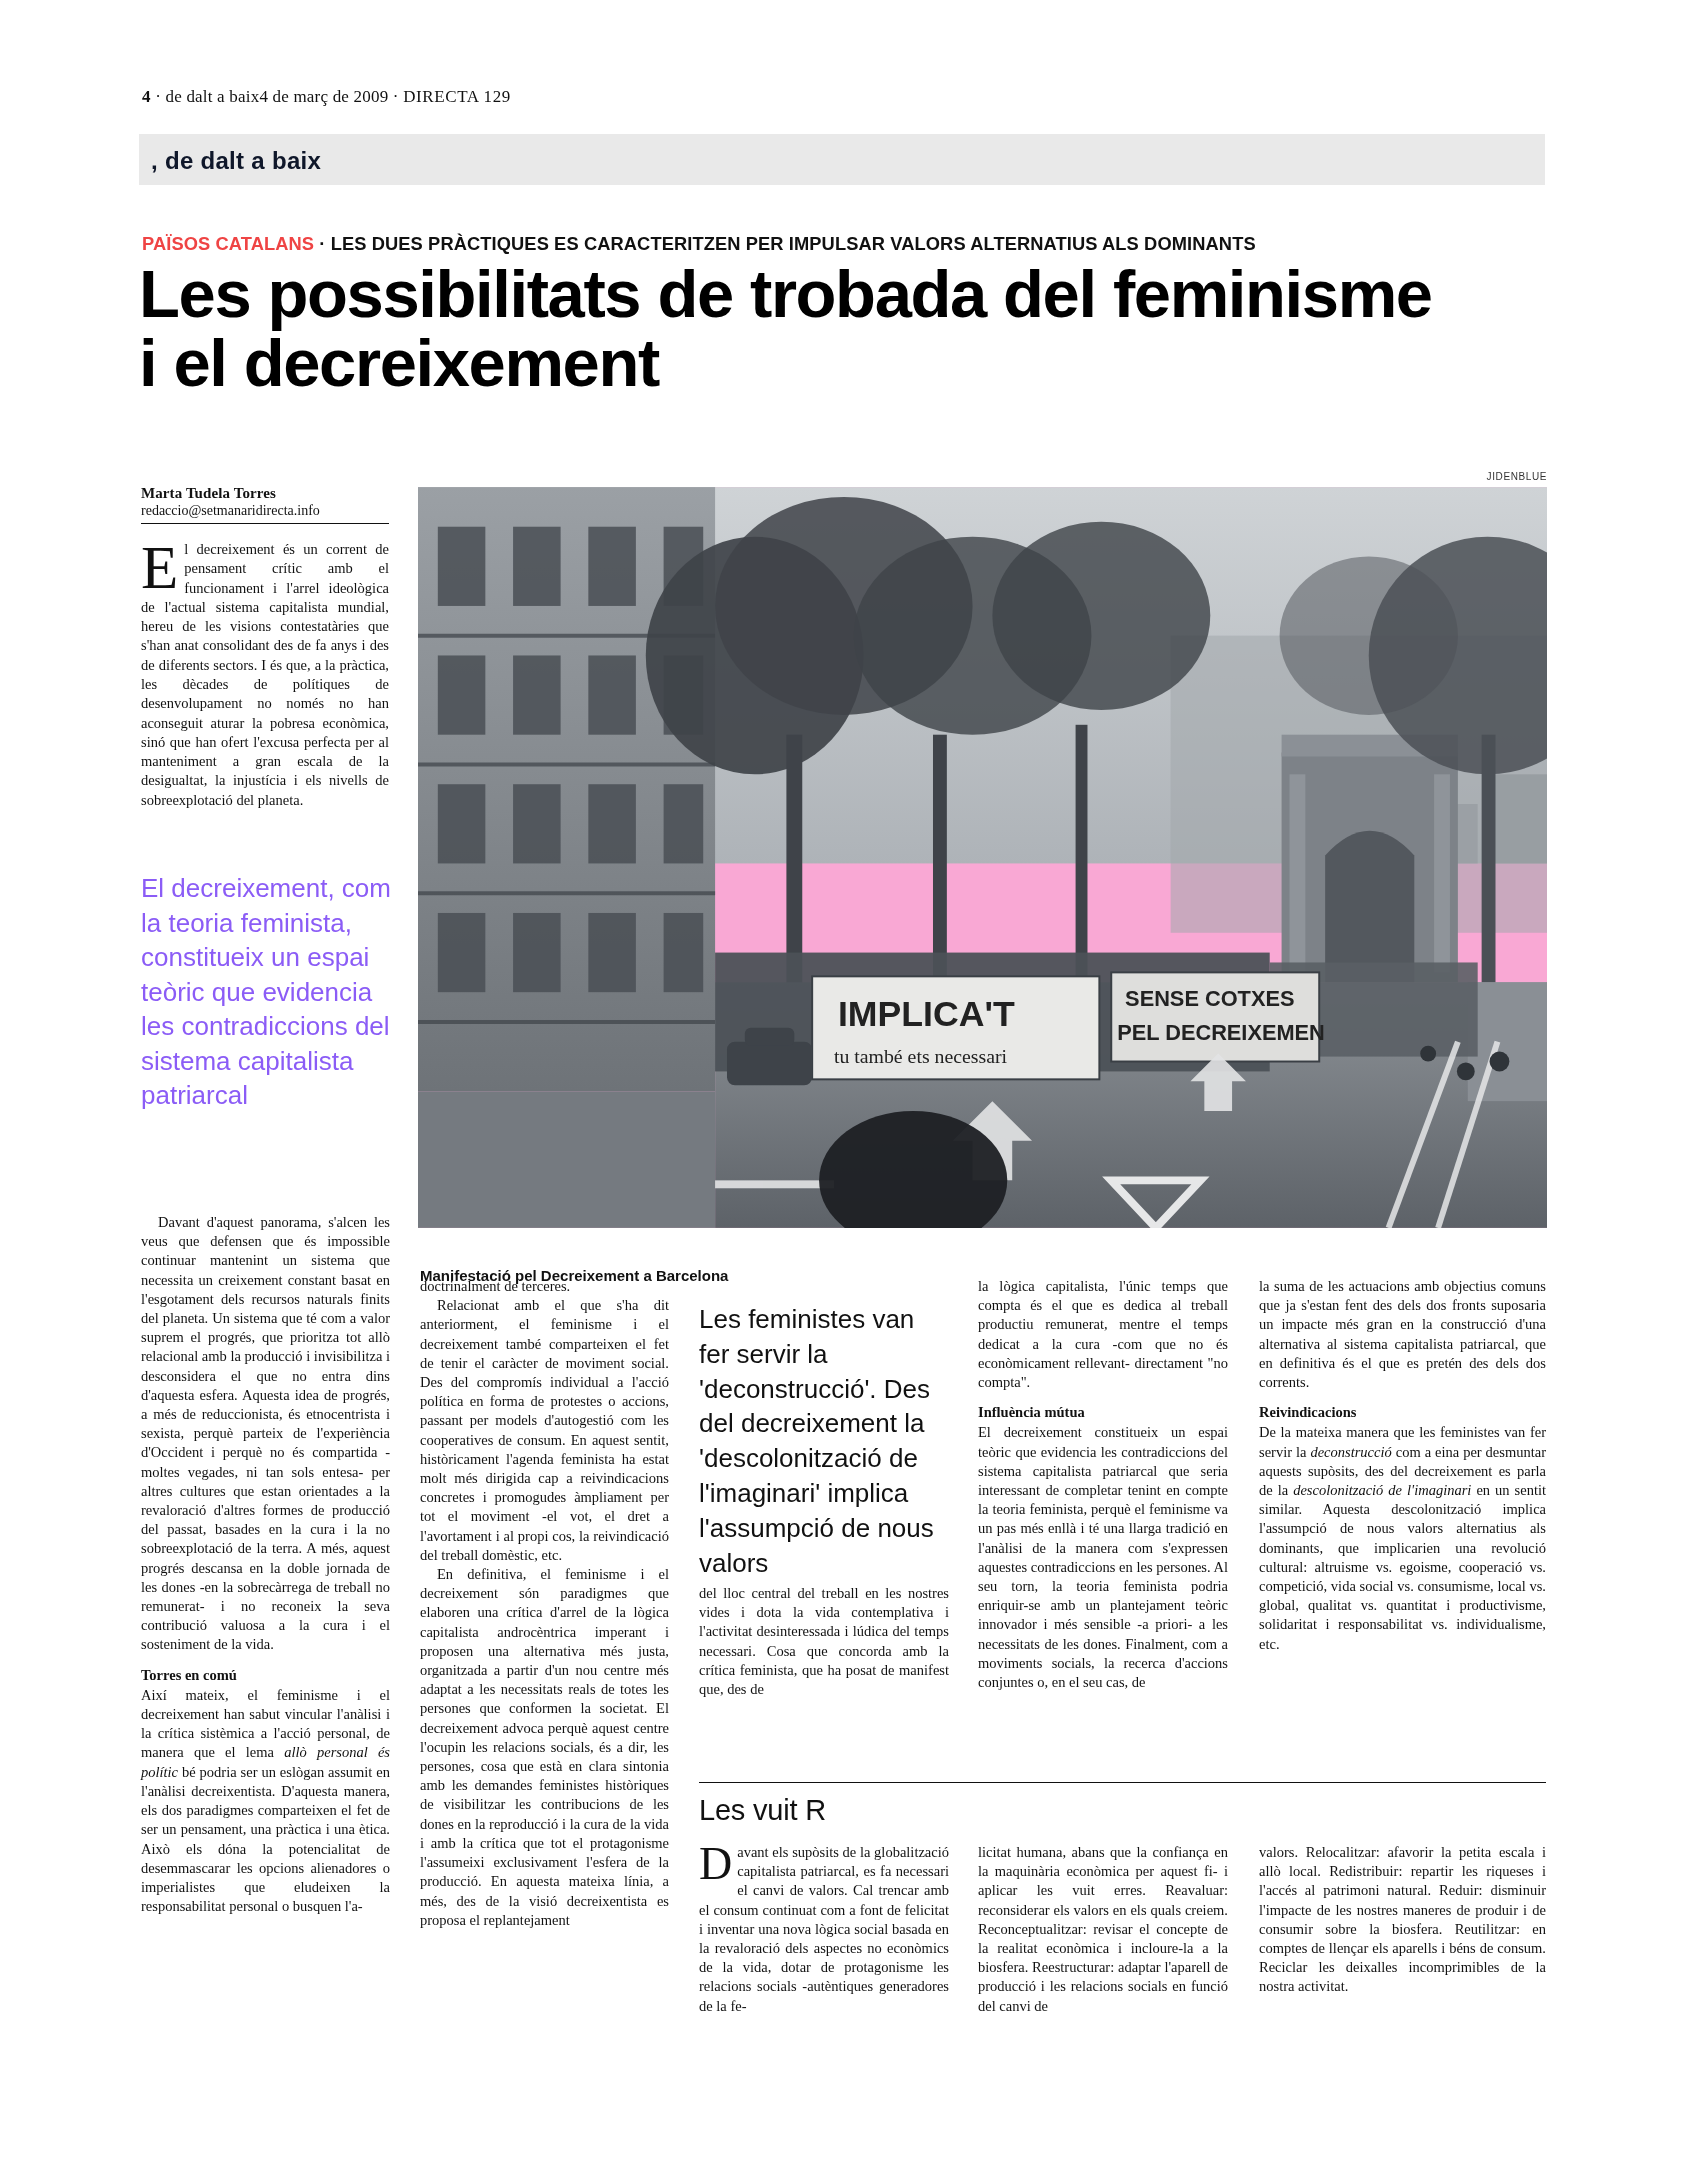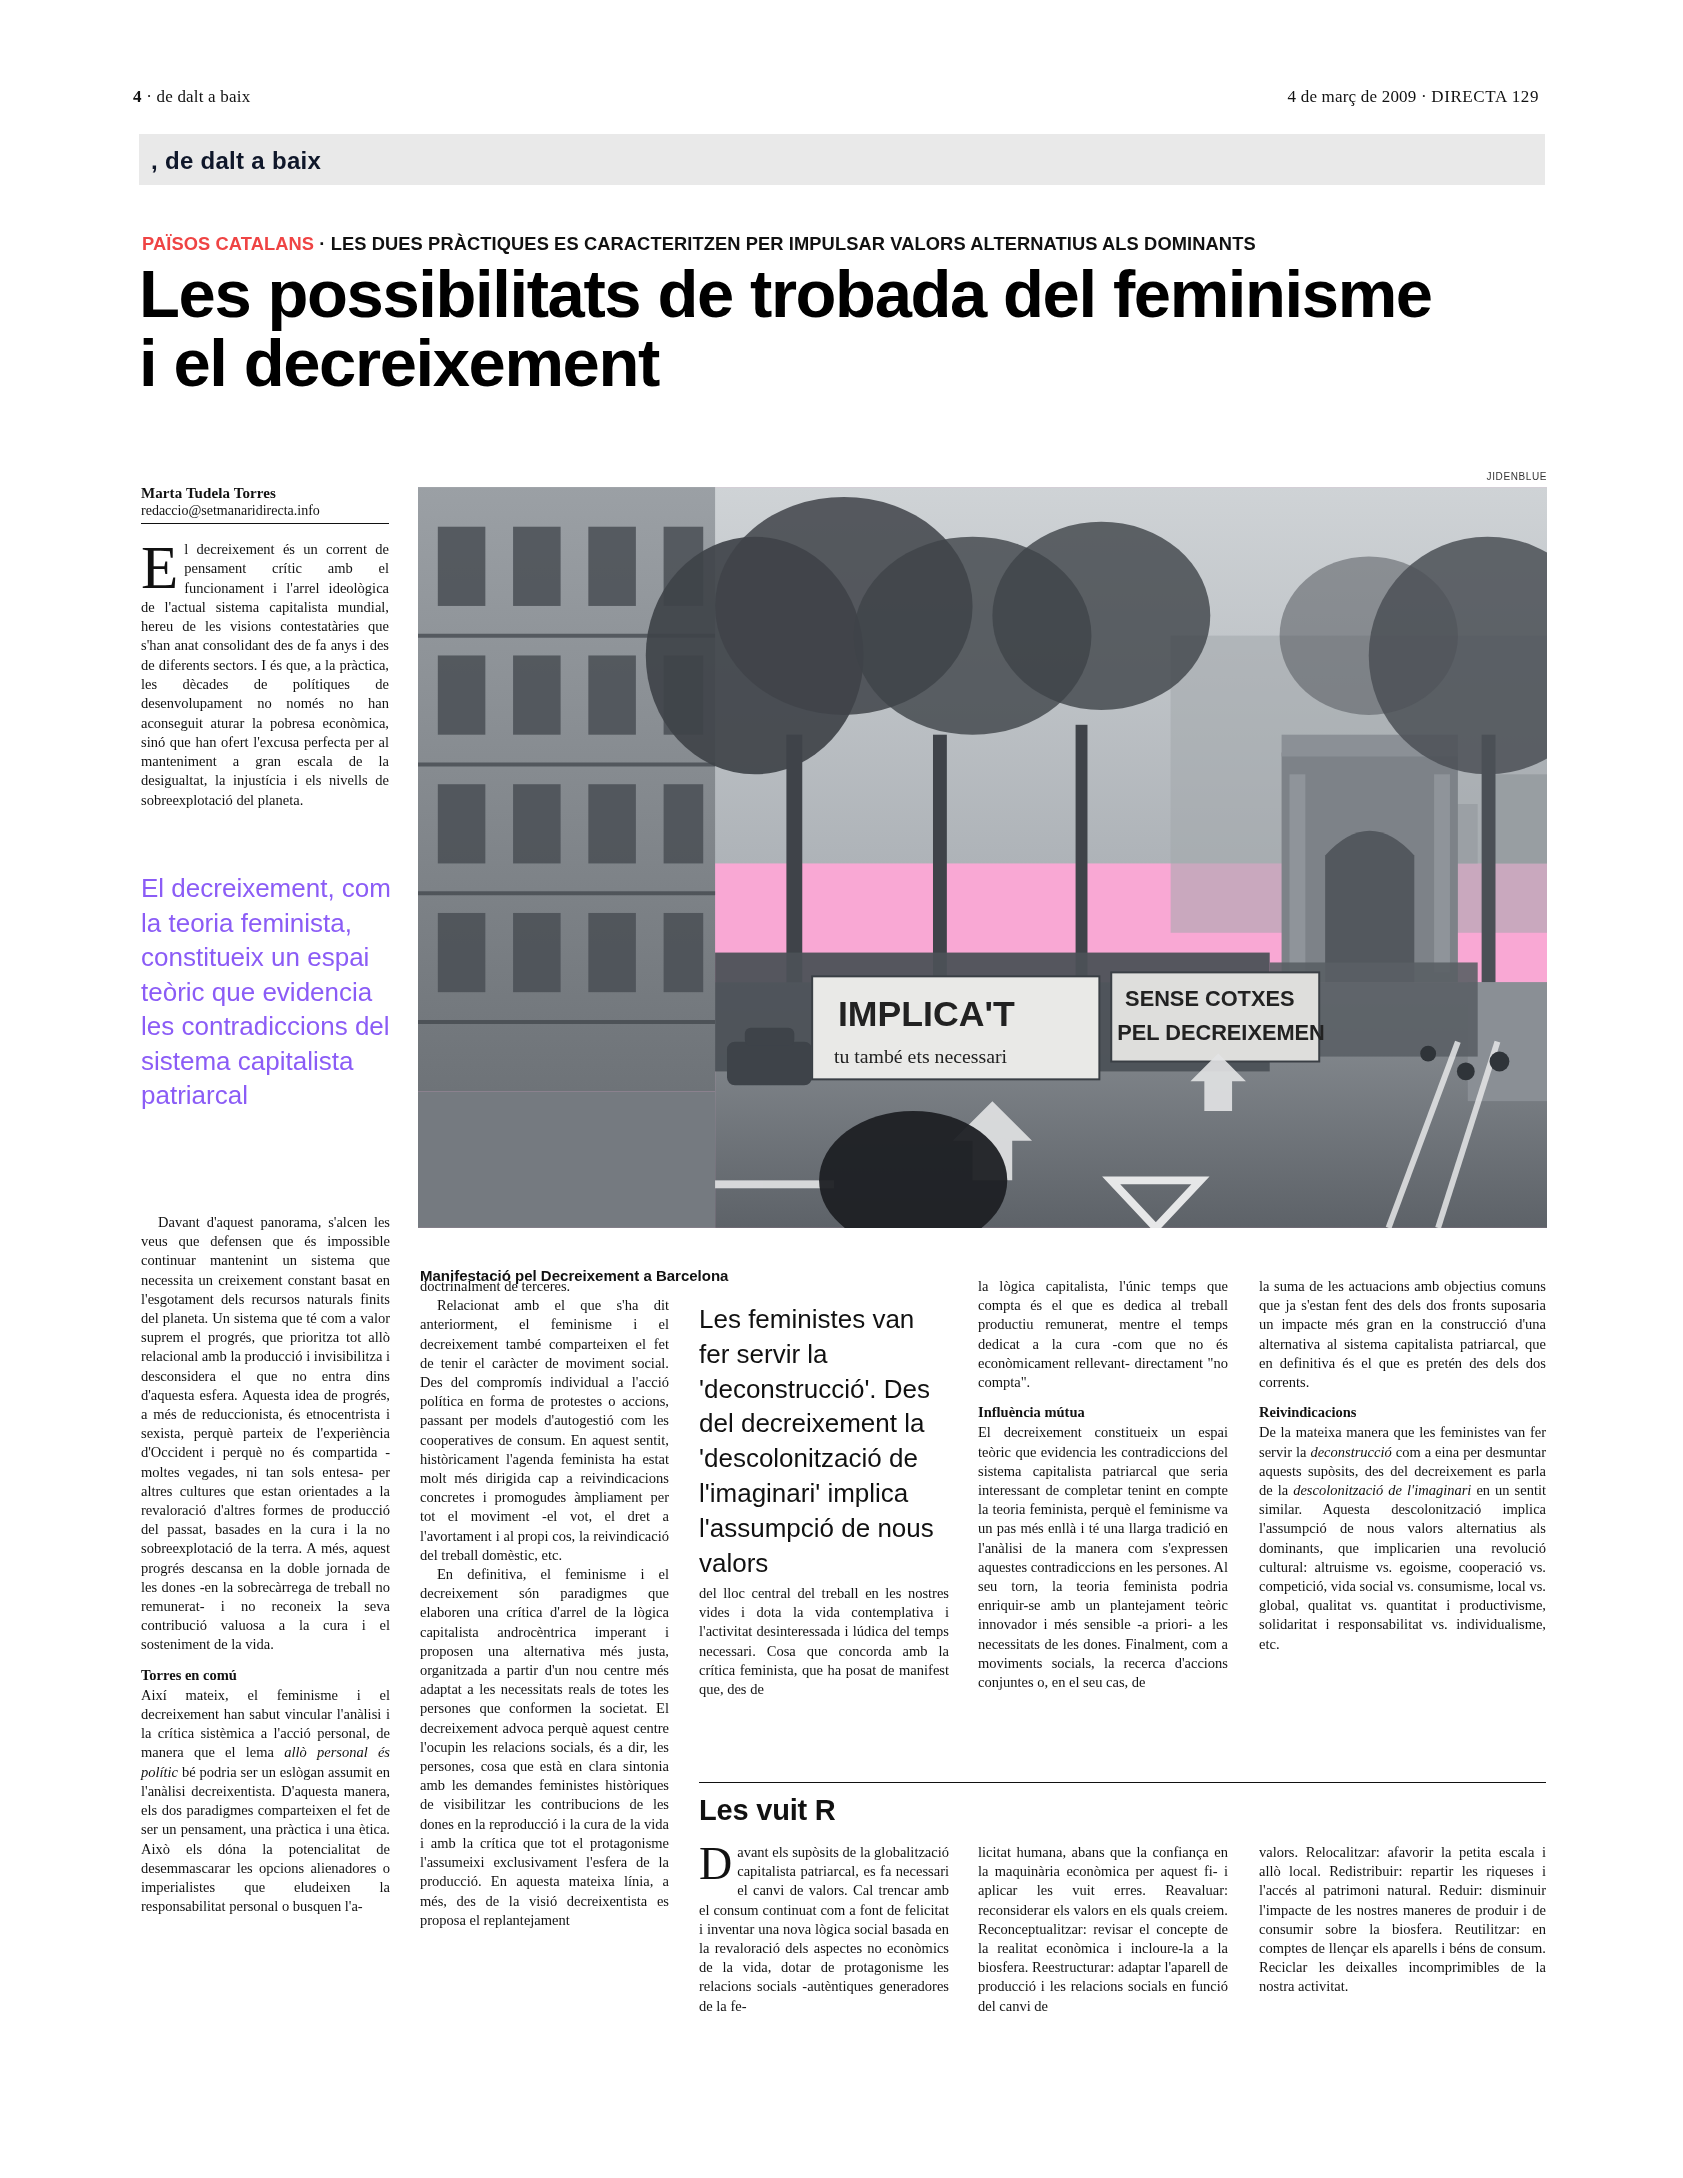--- a/index.html
+++ b/index.html
@@ -18,25 +18,24 @@
   .page {
     position: absolute;
     left: 0; top: 0;
     width: 1683px;
     height: 2178px;
     background: #fff;
   }
   
   .runhead {
     position: absolute;
-    left: 133px;
+    left: 142px;
     top: 87px;
     width: 1406px;
     display: flex;
-    justify-content: space-between;
     align-items: baseline;
     font-size: 17px;
     letter-spacing: 0.2px;
   }
   .runhead .left { font-family: "Liberation Serif", serif; }
   .runhead .left b { font-weight: 700; }
   .runhead .right { font-family: "Liberation Serif", serif; }
   .runhead .right .small-caps { letter-spacing: 0.6px; }
 
   
@@ -218,21 +217,21 @@
     left: 699px;
     top: 1782px;
     width: 847px;
     border-top: 1px solid #111;
   }
   .box-title {
     position: absolute;
     left: 699px;
     top: 1794px;
     font-family: "Liberation Sans", sans-serif;
-    font-weight: 700;
+    font-weight: 400;
     font-size: 29px;
     letter-spacing: -0.2px;
     color: #111;
   }
   #boxcol1 { left: 699px; top: 1843px; width: 250px; }
   #boxcol2 { left: 978px; top: 1843px; width: 250px; }
   #boxcol3 { left: 1259px; top: 1843px; width: 287px; }
   .box-col .dropcap {
     float: left;
     font-size: 46px;

